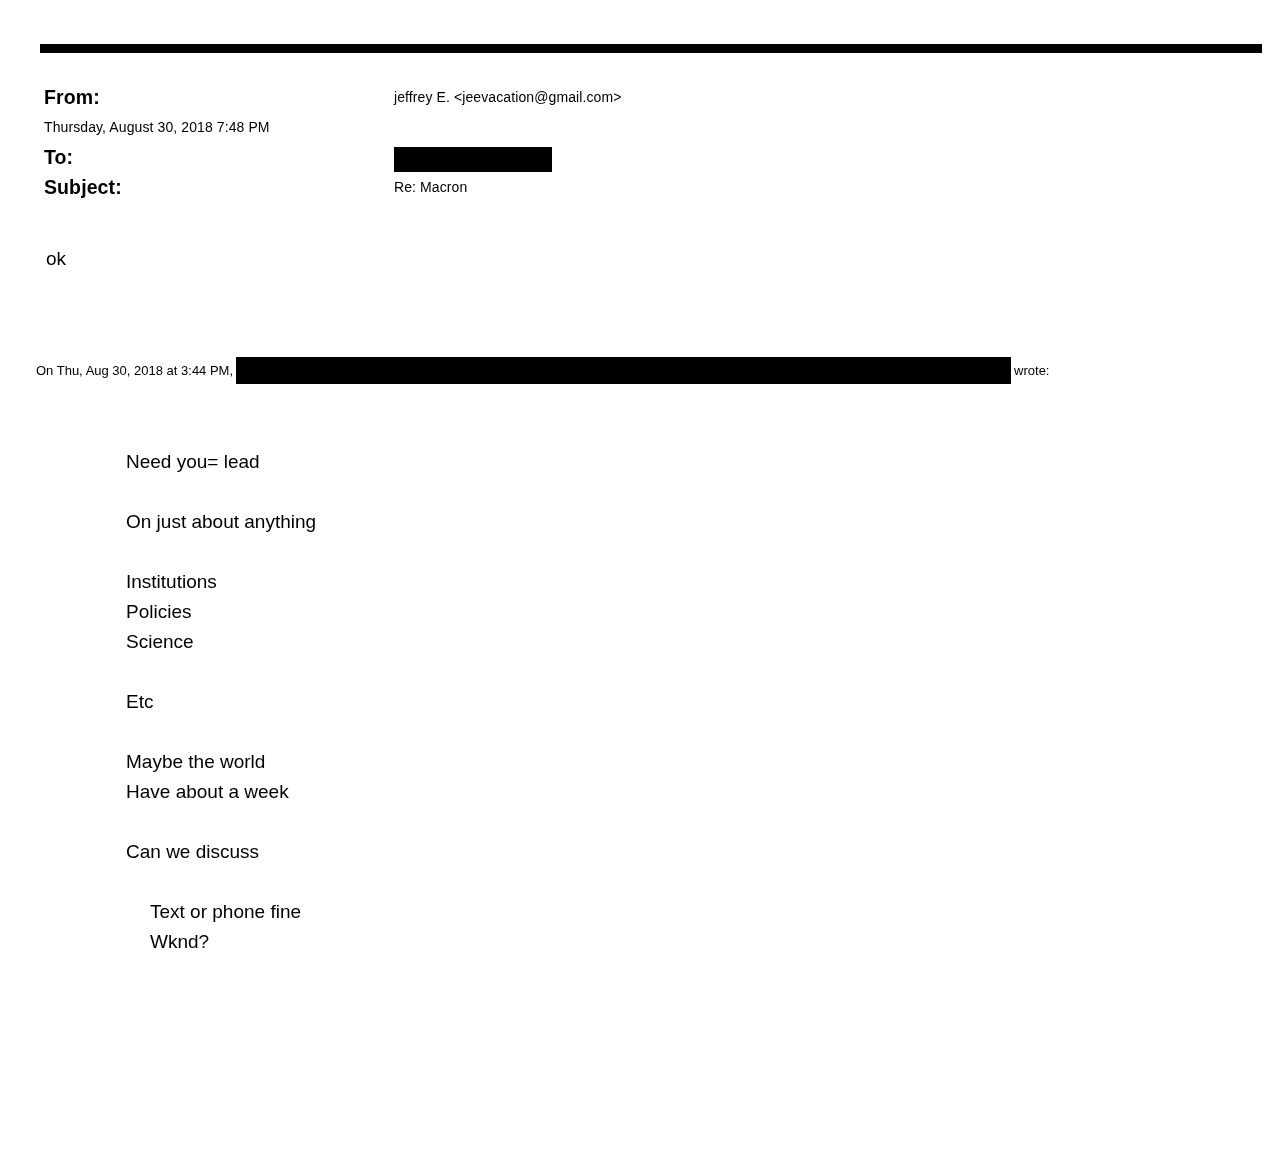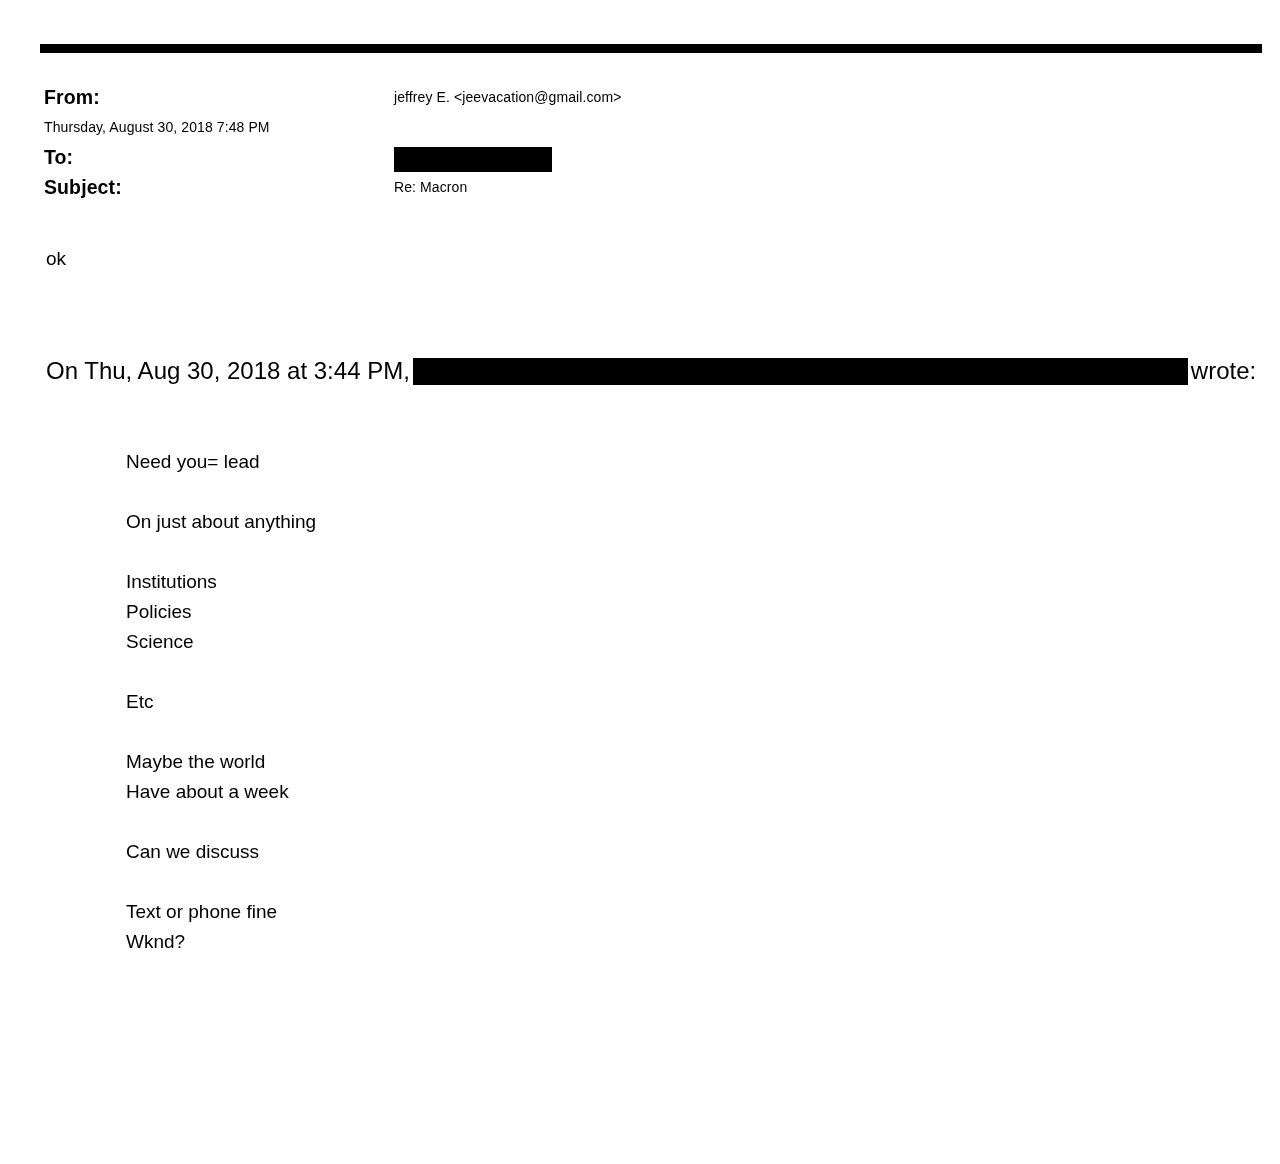--- a/index.html
+++ b/index.html
@@ -63,23 +63,23 @@
     margin-top: 3px;
   }
   .body-ok {
     position: absolute;
     left: 46px;
     top: 248px;
     font-size: 19px;
   }
   .wrote-line {
     position: absolute;
-    left: 46px;
+    left: 36px;
     top: 357px;
-    font-size: 24px;
+    font-size: 13px;
     display: flex;
     align-items: center;
     white-space: nowrap;
   }
   .redact-wrote {
     width: 775px;
     height: 27px;
     margin: 0 3px;
   }
   .quoted {
@@ -88,20 +88,21 @@
     top: 447px;
     width: 1000px;
     font-size: 19px;
     line-height: 30px;
   }
   .para {
     margin: 0 0 30px 0;
   }
   .para:last-child {
     margin-bottom: 0;
+    margin-left: 24px;
   }
   .line {
     white-space: pre-wrap;
   }
 </style>
 </head>
 <body>
 
 <div class="page">
 

